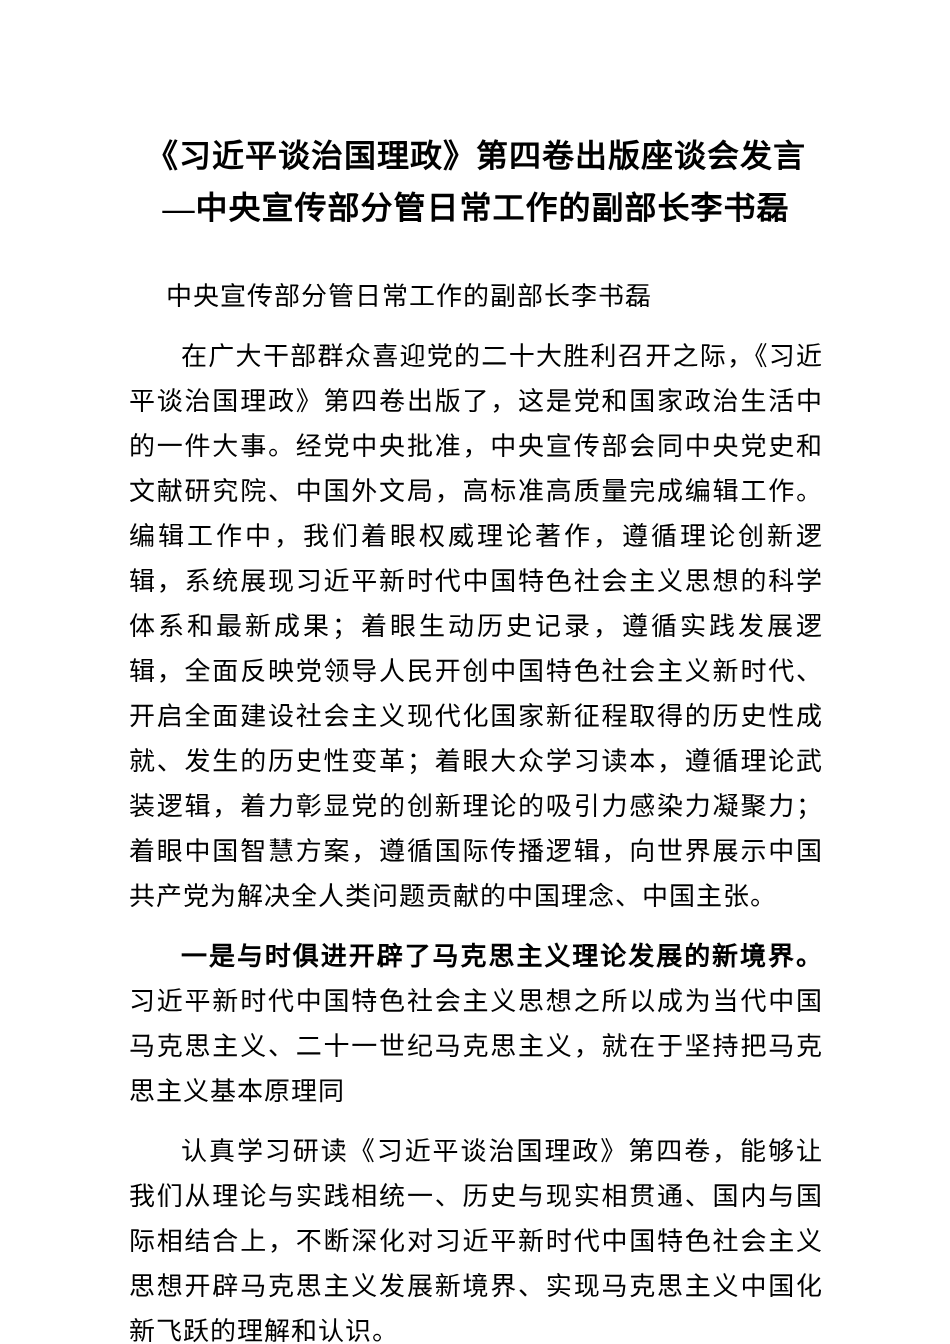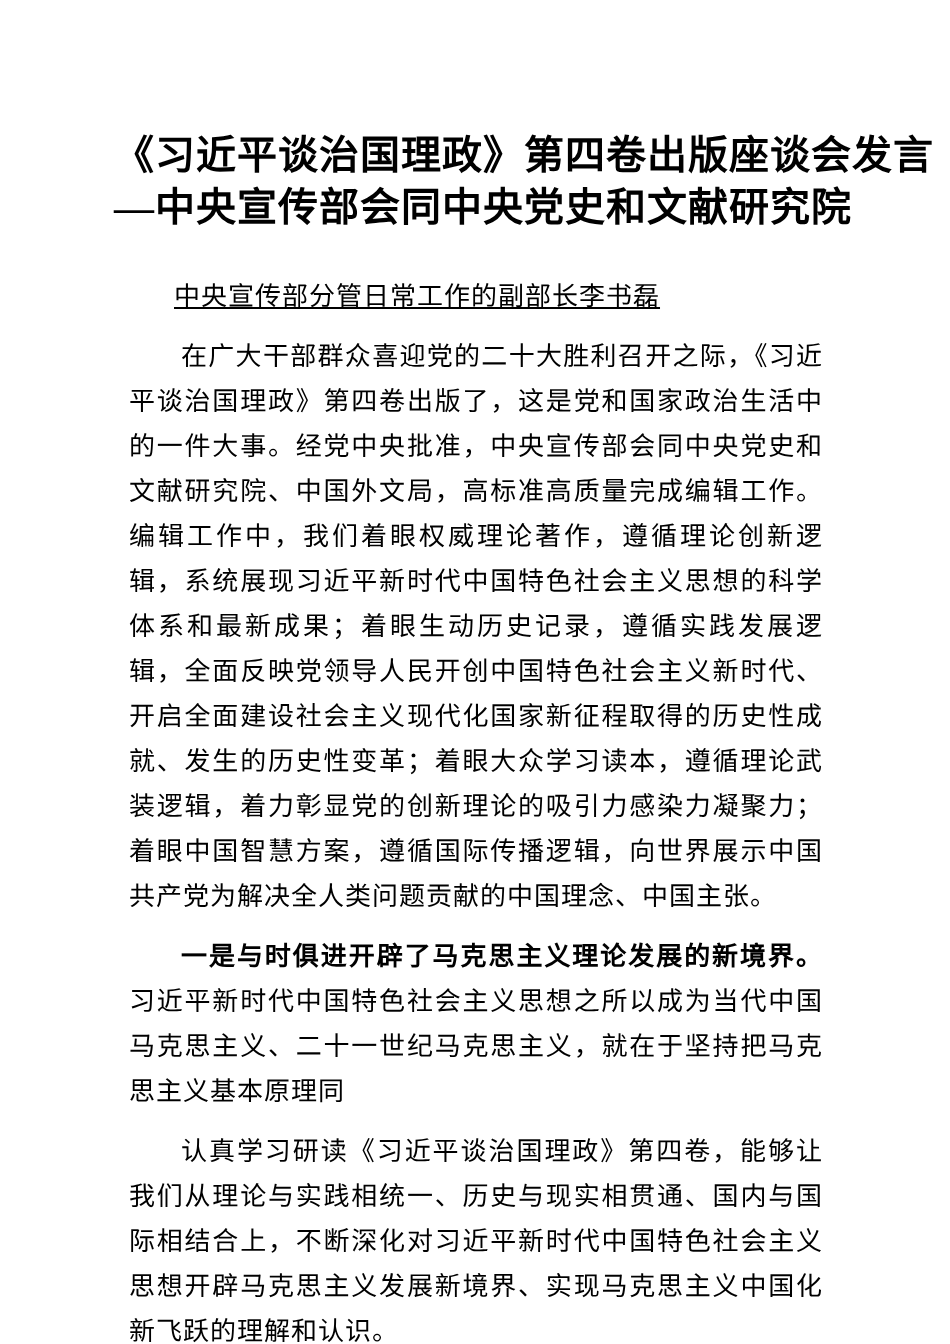--- a/index.html
+++ b/index.html
@@ -14,56 +14,55 @@
     background: #ffffff;
     overflow: hidden;
     font-family: "Liberation Serif", "DejaVu Serif", serif;
     color: #000000;
     box-sizing: border-box;
     padding: 130px 112px 0 114px;
   }
   .doc-title {
     margin: 0;
     text-align: center;
-    font-size: 40px;
+    font-size: 32px;
     font-weight: bold;
     line-height: 52px;
     letter-spacing: 1px;
   }
   .doc-title .title-line {
     display: block;
     white-space: nowrap;
   }
   .doc-body {
     margin-top: 40px;
     font-size: 26px;
     line-height: 45px;
     letter-spacing: 1px;
     text-align: justify;
   }
   .byline {
-    margin: 8px;
+    margin: 0;
     text-indent: 2em;
-    text-decoration: underline;
   }
   .para {
     margin: 15px;
     text-indent: 2em;
   }
   .para .bold {
     font-weight: bold;
   }
 </style>
 </head>
 <body>
 
 <div class="page">
   <h1 class="doc-title">
     <span class="title-line">《习近平谈治国理政》第四卷出版座谈会发言</span>
-    <span class="title-line">—中央宣传部会同中央党史和文献研究院</span>
+    <span class="title-line">—中央宣传部分管日常工作的副部长李书磊</span>
   </h1>
   <div class="doc-body">
     <p class="byline">中央宣传部分管日常工作的副部长李书磊</p>
 
   <p class="para"><span>在广大干部群众喜迎党的二十大胜利召开之际，《习近平谈治国理政》第四卷出版了，这是党和国家政治生活中的一件大事。经党中央批准，中央宣传部会同中央党史和文献研究院、中国外文局，高标准高质量完成编辑工作。编辑工作中，我们着眼权威理论著作，遵循理论创新逻辑，系统展现习近平新时代中国特色社会主义思想的科学体系和最新成果；着眼生动历史记录，遵循实践发展逻辑，全面反映党领导人民开创中国特色社会主义新时代、开启全面建设社会主义现代化国家新征程取得的历史性成就、发生的历史性变革；着眼大众学习读本，遵循理论武装逻辑，着力彰显党的创新理论的吸引力感染力凝聚力；着眼中国智慧方案，遵循国际传播逻辑，向世界展示中国共产党为解决全人类问题贡献的中国理念、中国主张。</span></p>
       <p class="para"><span class="bold">一是与时俱进开辟了马克思主义理论发展的新境界。</span><span>习近平新时代中国特色社会主义思想之所以成为当代中国马克思主义、二十一世纪马克思主义，就在于坚持把马克思主义基本原理同</span></p>
       <p class="para"><span>认真学习研读《习近平谈治国理政》第四卷，能够让我们从理论与实践相统一、历史与现实相贯通、国内与国际相结合上，不断深化对习近平新时代中国特色社会主义思想开辟马克思主义发展新境界、实现马克思主义中国化新飞跃的理解和认识。</span></p>
     </div>
 </div>
 

